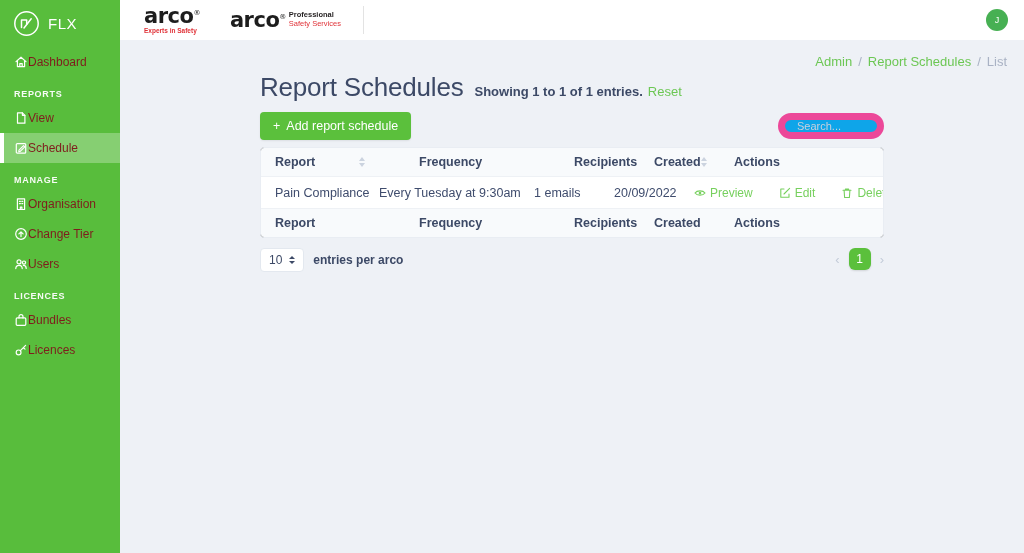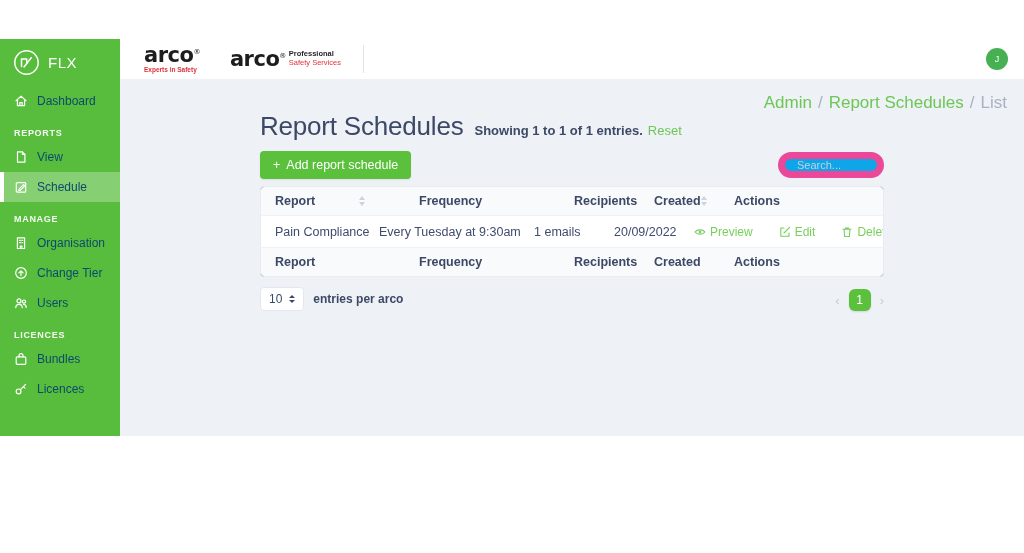--- a/index.html
+++ b/index.html
@@ -1,45 +1,45 @@
 <!DOCTYPE html>
 <html><head>
 <meta charset="utf-8">
 <style>
   * { margin:0; padding:0; box-sizing:border-box; }
   html,body { width:1024px; height:553px; font-family:"Liberation Sans", sans-serif; }
-  .page { position:relative; width:1024px; height:397px; background:#eef1f6; overflow:hidden;margin-top:39px; }
+  .page { position:relative; width:1024px; height:553px; background:#eef1f6; overflow:hidden; }
 
   
   .sidebar { position:absolute; left:0; top:0; width:120px; height:553px; background:#58bd3c; z-index:3; }
   .logo-row { display:flex; align-items:center; gap:8px; padding:10px 0 10px 13px; }
   .logo-mark { width:27px; height:27px; }
   .logo-text { color:#fff; font-size:15px; letter-spacing:.5px; font-weight:400; }
   .side-section-header { color:#ffffff; font-size:9px; font-weight:700; letter-spacing:.7px; padding:10px 0 4px 14px; opacity:.95; }
-  .side-item { display:flex; align-items:center; gap:9px; padding:8px 6px 8px 10px; border-left:4px solid transparent; color:#0c4a6e; font-size:12px; cursor:pointer; }
+  .side-item { display:flex; align-items:center; padding:8px 6px 8px 10px; border-left:4px solid transparent; color:#7f1d1d; font-size:12px; cursor:pointer; }
   .side-item.active { background:rgba(255,255,255,.28); border-left-color:#ffffff; }
   .side-item svg { flex:0 0 auto; }
   .side-group { margin-bottom:2px; }
 
   
   .topbar { position:absolute; left:120px; top:0; width:904px; height:40px; background:#ffffff; display:flex; align-items:center; z-index:2; }
   .arco1 { margin-left:24px; display:flex; flex-direction:column; line-height:1; }
   .arco-word { font-size:21px; font-weight:800; color:#1d1d1d; letter-spacing:-.5px; font-family:"DejaVu Sans", sans-serif; }
   .arco-reg { font-size:7px; vertical-align:super; font-weight:400; }
   .arco1-tag { color:#e03238; font-size:6.5px; font-weight:700; margin-top:1px; }
   .arco2 { margin-left:30px; display:flex; align-items:center; gap:3px; }
   .arco2-stack { display:flex; flex-direction:column; line-height:1.15; }
   .arco2-top { color:#231f20; font-size:7.5px; font-weight:700; }
   .arco2-bottom { color:#e03238; font-size:7.5px; }
   .topbar-divider { width:1px; height:28px; background:#e3e3e3; margin-left:22px; }
   .avatar { position:absolute; right:16px; top:9px; width:22px; height:22px; border-radius:50%; background:#47b053; color:#fff; font-size:9px; display:flex; align-items:center; justify-content:center; cursor:pointer; }
 
   
   .main { position:absolute; left:120px; top:40px; width:904px; height:513px; }
-  .breadcrumb { position:absolute; top:14px; right:17px; font-size:17px; display:flex; gap:6px; align-items:center; }
+  .breadcrumb { position:absolute; top:14px; right:17px; font-size:13px; display:flex; gap:6px; align-items:center; }
   .crumb-link { color:#6cc754; cursor:pointer; }
   .crumb-sep { color:#a9b2c4; }
   .crumb-current { color:#a9b2c4; }
 
   .container { position:absolute; left:140px; top:0; width:624px; }
   .title-row { margin-top:32px; display:flex; align-items:baseline; }
   .page-title { font-size:26px; color:#3c4966; font-weight:500; letter-spacing:-.2px; }
   .subtitle { margin-left:11px; font-size:13px; font-weight:700; color:#3c4966; }
   .reset-link { margin-left:5px; font-size:13px; color:#6cc754; cursor:pointer; }
 
@@ -58,21 +58,21 @@
   .t-cell.first { padding-left:14px; }
   .th { font-weight:700; color:#3c4966;padding-left:40px; }
   .th-sort { display:flex; align-items:center; justify-content:space-between; padding-right:14px; }
   .sort-icons { display:flex; flex-direction:column; align-items:center; cursor:pointer; }
   .sort-up { width:0; height:0; border-left:3.5px solid transparent; border-right:3.5px solid transparent; border-bottom:4px solid #cbd3df; }
   .sort-down { width:0; height:0; border-left:3.5px solid transparent; border-right:3.5px solid transparent; border-top:4px solid #cbd3df; margin-top:2px; }
   .actions-cell { display:flex; gap:26px; }
   .action-link { display:inline-flex; align-items:center; gap:4px; color:#77d05e; font-size:12px; cursor:pointer; }
 
   
-  .bottom-row { margin-top:10px; display:flex; justify-content:space-between; align-items:flex-end;gap:32px; }
+  .bottom-row { margin-top:10px; display:flex; justify-content:space-between; align-items:flex-start;gap:32px; }
   .pp-left { display:flex; align-items:center; gap:9px; }
   .pp-select { display:inline-flex; align-items:center; gap:7px; background:#fff; border:1px solid #e3e8ef; border-radius:4px; padding:4px 8px; font-size:12px; color:#3c4966; cursor:pointer; }
   .pp-arrows { display:flex; flex-direction:column; align-items:center; }
   .pp-up { width:0;height:0;border-left:3px solid transparent;border-right:3px solid transparent;border-bottom:3.5px solid #3c4966; }
   .pp-down { width:0;height:0;border-left:3px solid transparent;border-right:3px solid transparent;border-top:3.5px solid #3c4966; margin-top:2px; }
   .pp-label { font-size:12px; font-weight:700; color:#3c4966; }
   .pagination { display:flex; align-items:center; gap:9px; }
   .page-arrow { color:#c3cbd8; font-size:13px; cursor:pointer; }
   .page-current { width:22px; height:22px; background:#5bc03c; border-radius:6px; color:#fff; font-size:12px; display:flex; align-items:center; justify-content:center; cursor:pointer; box-shadow:0 1px 2px rgba(0,0,0,.12); }
 </style>

